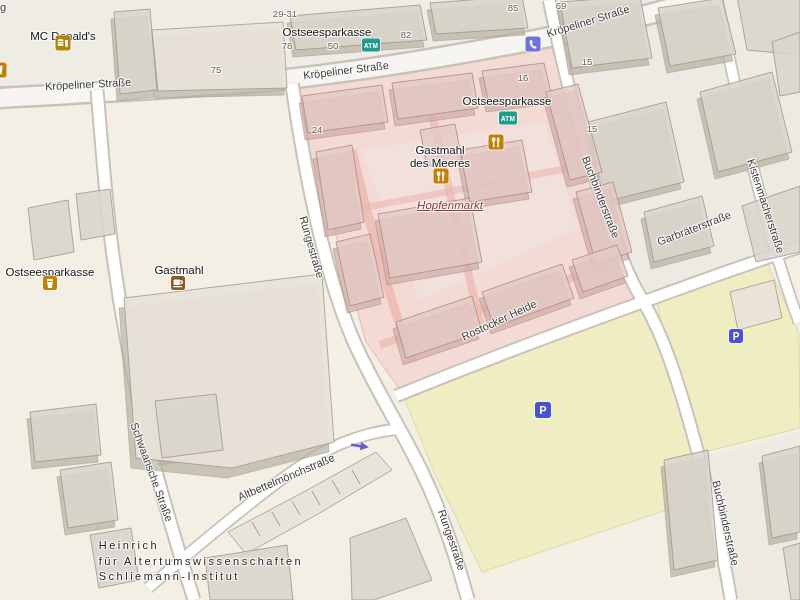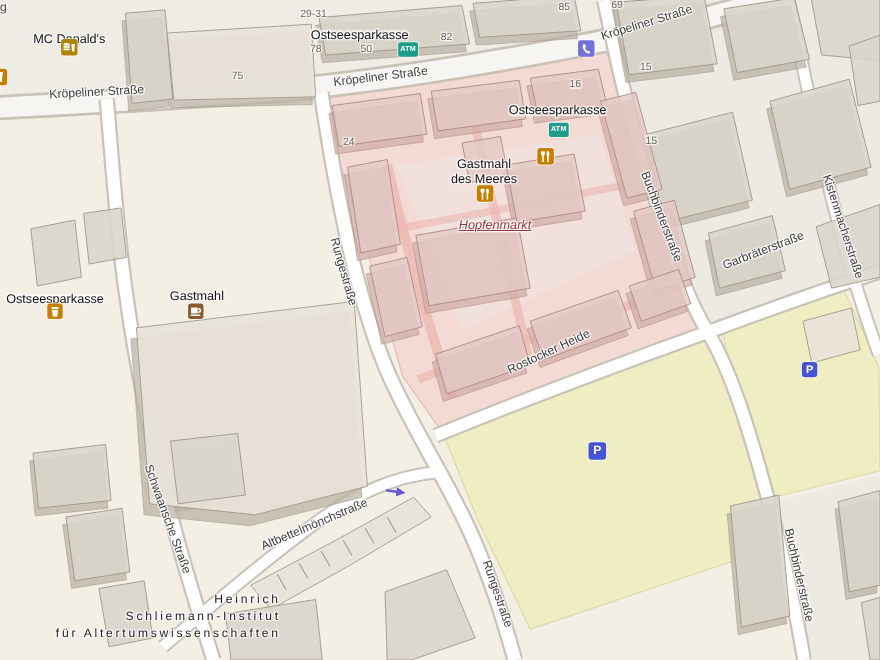--- a/index.html
+++ b/index.html
@@ -14,21 +14,21 @@
   .light{fill:#e8e3d9;fill-opacity:.92;stroke:#a19889;stroke-width:.8}
   
   .lbl{position:absolute;white-space:nowrap;
        transform:translate(-50%,-50%) rotate(var(--r,0deg));
        font-size:11px;color:#3c3c3c;
        text-shadow:-1px -1px 1px #fff,1px -1px 1px #fff,-1px 1px 1px #fff,1px 1px 1px #fff,0 0 2px #fff;}
   .poi{color:#0f0f0f;font-size:11.5px;}
   .market{color:#9c3434;font-style:italic;font-size:11.5px;text-decoration:underline;}
   .hn{color:#6b6257;font-size:9.5px;}
   .multi{text-align:center;line-height:13px;}
-  .inst{text-align:right;letter-spacing:2.5px;font-size:11px;line-height:15.5px;color:#1c1c1c;}
+  .inst{text-align:left;letter-spacing:2.5px;font-size:11px;line-height:15.5px;color:#1c1c1c;margin-left:48px;}
   
   .tile{position:absolute;transform:translate(-50%,-50%);display:flex;align-items:center;
         justify-content:center;border-radius:3px;color:#fff;box-sizing:border-box;
         box-shadow:0 0 0 1px rgba(255,255,255,.55);}
   .t-atm{width:18px;height:13px;background:#1d9d8b;font-size:6.5px;font-weight:bold;letter-spacing:.2px;border-radius:2px;}
   .t-food{width:15px;height:15px;background:#c58000;border-radius:2.5px;}
   .t-fast{width:15px;height:15px;background:#b08408;border-radius:2.5px;}
   .t-bar{width:14px;height:14px;background:#c58000;border-radius:2.5px;}
   .t-cafe{width:14px;height:14px;background:#8a5a28;border-radius:2.5px;}
   .t-phone{width:15px;height:15px;background:#7173d9;border-radius:2.5px;font-family:"DejaVu Sans",sans-serif;font-size:9px;}
@@ -172,22 +172,22 @@
   <div class="lbl poi" style="left:507px;top:101px">Ostseesparkasse</div>
   <div class="lbl poi multi" style="left:440px;top:157px">
     <div>Gastmahl</div>
     <div>des Meeres</div>
   </div>
   <div class="lbl market" style="left:450px;top:205px">Hopfenmarkt</div>
   <div class="lbl poi" style="left:50px;top:272px">Ostseesparkasse</div>
   <div class="lbl poi" style="left:179px;top:270px">Gastmahl</div>
   <div class="lbl inst" style="left:153px;top:561px">
     <div>Heinrich</div>
+    <div>für Altertumswissenschaften</div>
     <div>Schliemann-Institut</div>
-    <div>für Altertumswissenschaften</div>
   </div>
   <div class="lbl" style="left:3px;top:7px">g</div>
 
   <div class="lbl hn" style="left:285px;top:13px">29-31</div>
   <div class="lbl hn" style="left:216px;top:69px">75</div>
   <div class="lbl hn" style="left:287px;top:45px">78</div>
   <div class="lbl hn" style="left:333px;top:45px">50</div>
   <div class="lbl hn" style="left:406px;top:34px">82</div>
   <div class="lbl hn" style="left:513px;top:7px">85</div>
   <div class="lbl hn" style="left:561px;top:5px">69</div>

